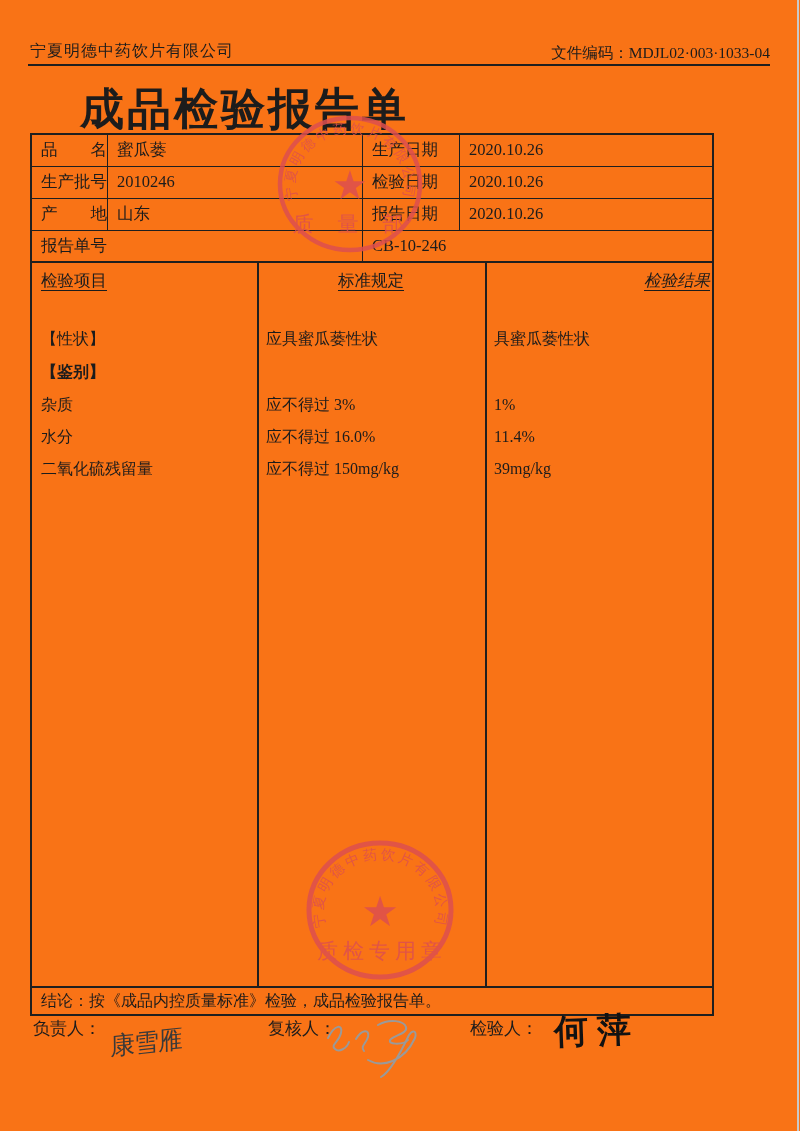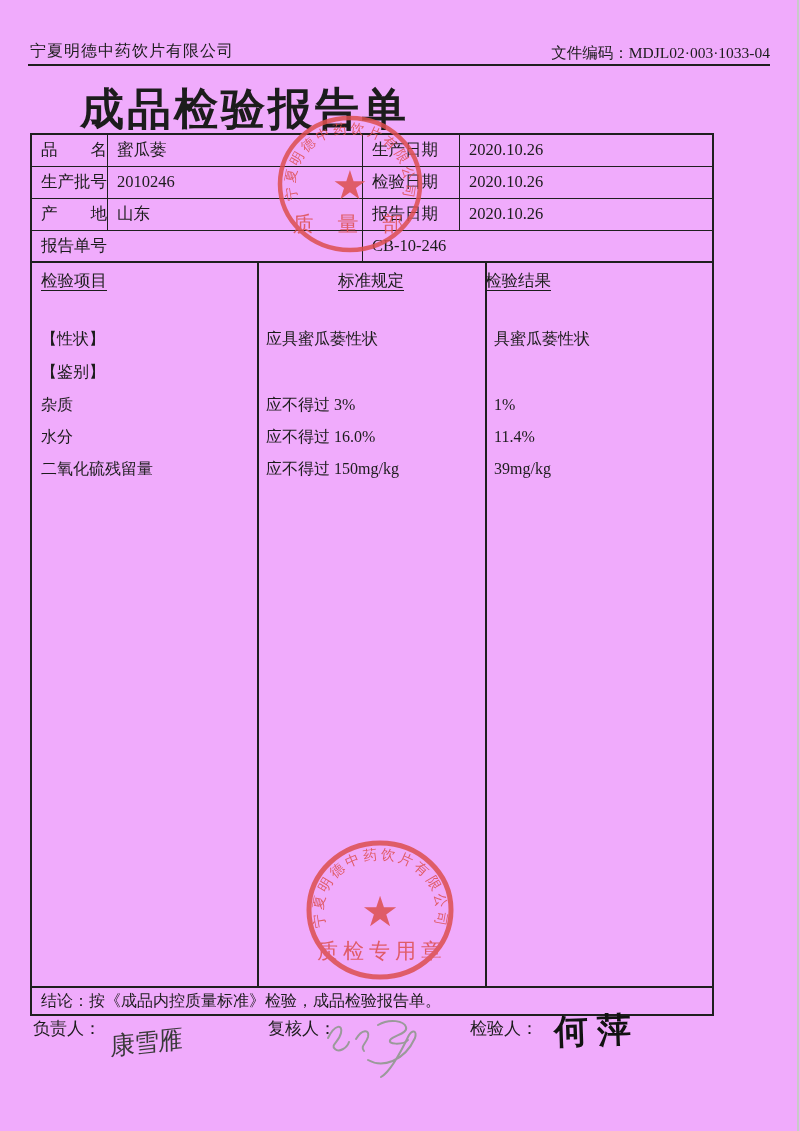--- a/index.html
+++ b/index.html
@@ -1,17 +1,17 @@
 <!DOCTYPE html>
 <html><head>
 <meta charset="utf-8">
 <style>
   html,body{margin:0;padding:0;background:#ffffff;}
   #page{
-    position:relative;width:800px;height:1131px;background:#f0abfc;
+    position:relative;width:800px;height:1131px;background:#f97316;
     font-family:"Liberation Serif","DejaVu Serif",serif;
     color:#1c1c1c;overflow:hidden;
   }
   .abs{position:absolute;}
   
   #company{left:30px;top:41px;font-size:16px;letter-spacing:1px;}
   #doccode{right:30px;top:43px;font-size:15.5px;}
   #headrule{left:28px;top:64px;width:742px;border-top:2px solid #1f1f1f;height:0;}
   #title{left:80px;top:80px;width:600px;text-align:left;font-size:44px;font-weight:bold;letter-spacing:3px;}
   
@@ -24,21 +24,21 @@
   .c3{width:97px;border-right:1.5px solid #1f1f1f;}
   .c4{flex:1;}
   .cwide{width:331px;border-right:1.5px solid #1f1f1f;}
   
   #resulttable{left:30px;top:261px;width:684px;height:727px;border:2px solid #1f1f1f;box-sizing:border-box;padding-left:36px;}
   .vline{position:absolute;top:0;bottom:0;width:1.5px;background:#1f1f1f;}
   #v1{left:225px;} #v2{left:453px;}
   .rhead{position:absolute;top:7px;font-size:16.5px;text-decoration:underline;text-underline-offset:4px;}
   #rh1{left:9px;}
   #rh2{left:225px;width:228px;text-align:center;}
-  #rh3{left:453px;width:225px;text-align:left;}
+  #rh3{left:453px;width:225px;text-align:right;font-style:italic;}
   .rrow{position:absolute;left:0;width:100%;display:flex;font-size:16px;line-height:22px;}
   .rc1{width:225px;box-sizing:border-box;padding-left:9px;}
   .rc2{width:228px;box-sizing:border-box;padding-left:9px;}
   .rc3{flex:1;box-sizing:border-box;padding-left:9px;}
   
   #conclusion{left:30px;top:986px;width:684px;height:30px;border:2px solid #1f1f1f;box-sizing:border-box;line-height:25px;padding-left:9px;font-size:16px;}
   
   .signlabel{top:1017px;font-size:17px;}
   #sl1{left:33px;text-align:center;} #sl2{left:268px;} #sl3{left:470px;}
   #sig1{left:110px;top:1026px;font-size:25px;color:#3a3a3a;transform:rotate(-6deg) skewX(-5deg);letter-spacing:-1px;}
@@ -92,21 +92,21 @@
     <div class="vline" id="v2"></div>
     <div class="rhead" id="rh1">检验项目</div>
     <div class="rhead" id="rh2">标准规定</div>
     <div class="rhead" id="rh3">检验结果</div>
 
     <div class="rrow" style="top:65px;">
       <div class="rc1">【性状】</div>
       <div class="rc2">应具蜜瓜蒌性状</div>
       <div class="rc3">具蜜瓜蒌性状</div>
     </div>
-    <div class="rrow" style="top:98px;">
+    <div class="rrow" style="top:98px;font-weight:bold;">
       <div class="rc1">【鉴别】</div>
       <div class="rc2"></div>
       <div class="rc3"></div>
     </div>
     <div class="rrow" style="top:131px;">
       <div class="rc1">杂质</div>
       <div class="rc2">应不得过 3%</div>
       <div class="rc3">1%</div>
     </div>
     <div class="rrow" style="top:163px;">

